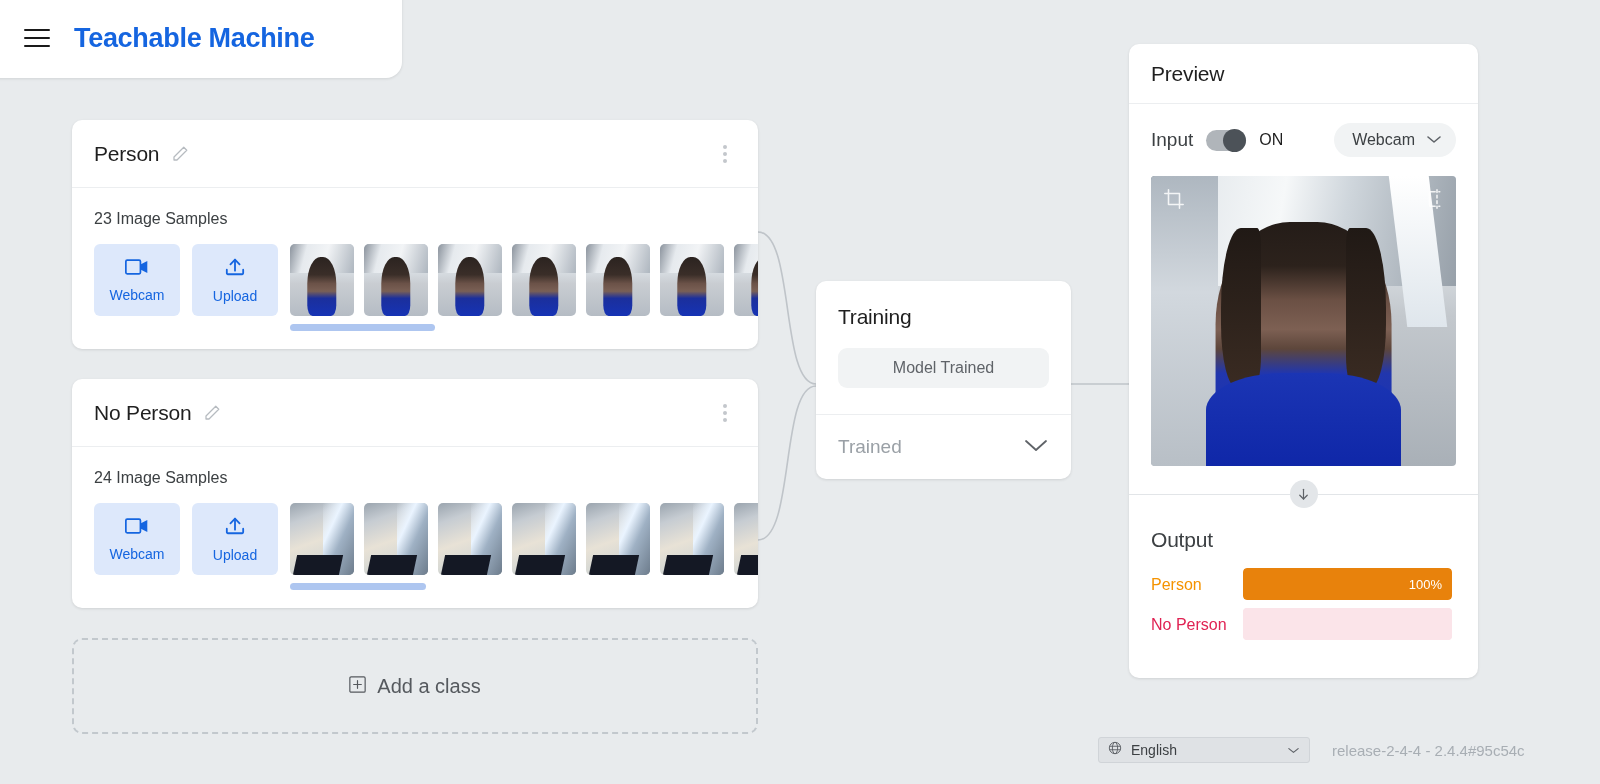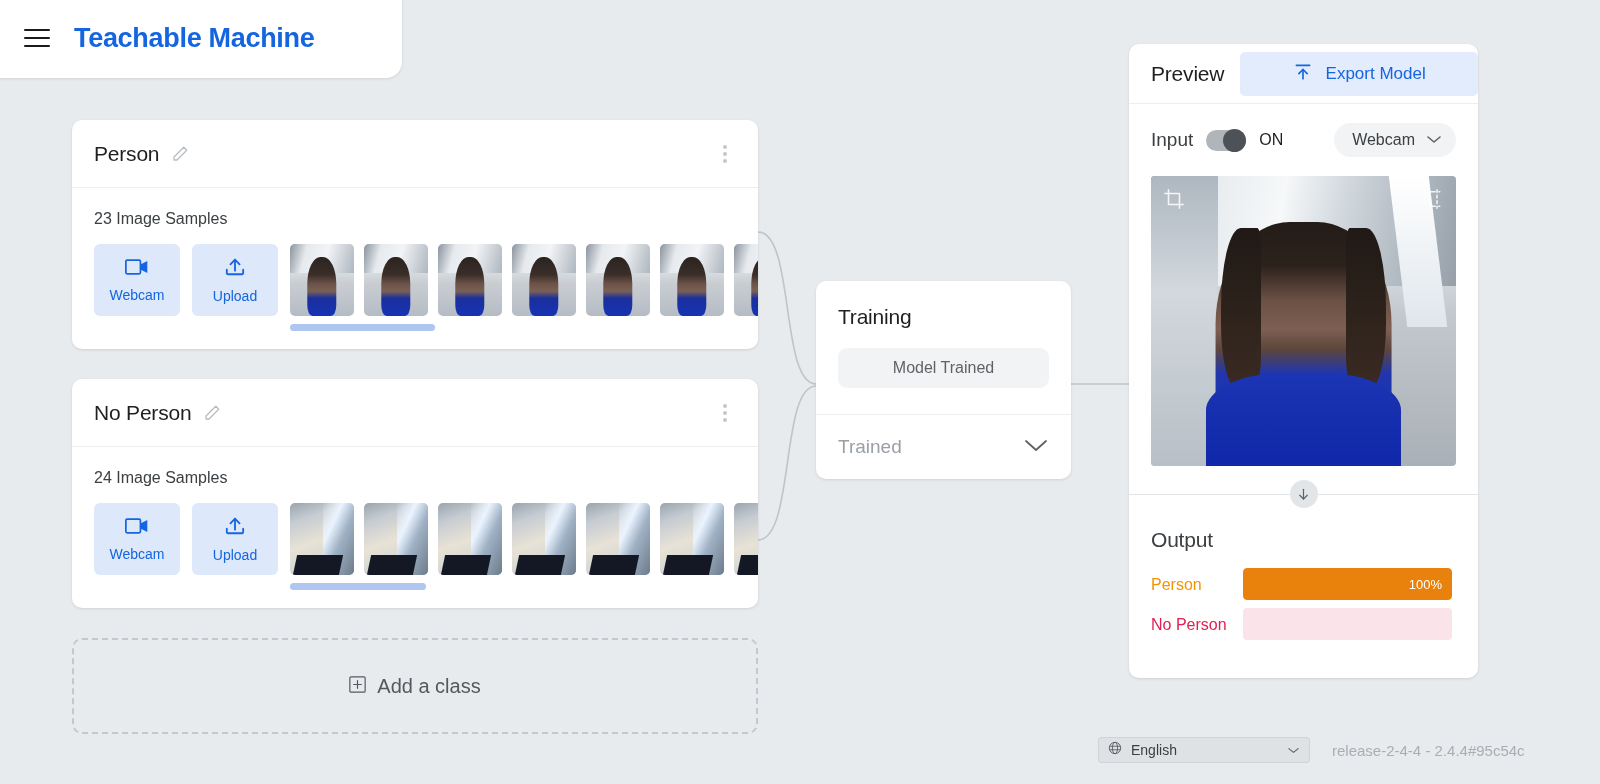--- a/index.html
+++ b/index.html
@@ -534,30 +534,20 @@
         <svg width="26" height="16" viewBox="0 0 26 16" fill="none" stroke="#5f6368" stroke-width="1.8" stroke-linecap="round" stroke-linejoin="round">
           <path d="M3 4l10 9 10-9"></path>
         </svg>
       </span>
     </div>
   </div>
 
   <div class="preview-card">
     <div class="preview-head">
       <div class="preview-title">Preview</div>
-      <div class="export-btn">
-        <span>
-          <svg width="20" height="20" viewBox="0 0 24 24" fill="none" stroke="#1565E0" stroke-width="2" stroke-linecap="round" stroke-linejoin="round">
-            <path d="M4 4h16"></path>
-              <path d="M12 20V9"></path>
-              <path d="M7 14l5-5 5 5"></path>
-          </svg>
-        </span>
-        <span class="lbl">Export Model</span>
-      </div>
     </div>
 
     <div class="input-row">
       <span class="lbl">Input</span>
       <div class="toggle">
           <div class="knob"></div>
         </div>
       <span class="on-label">ON</span>
       <div class="source-select">
         <span class="lbl">Webcam</span>

